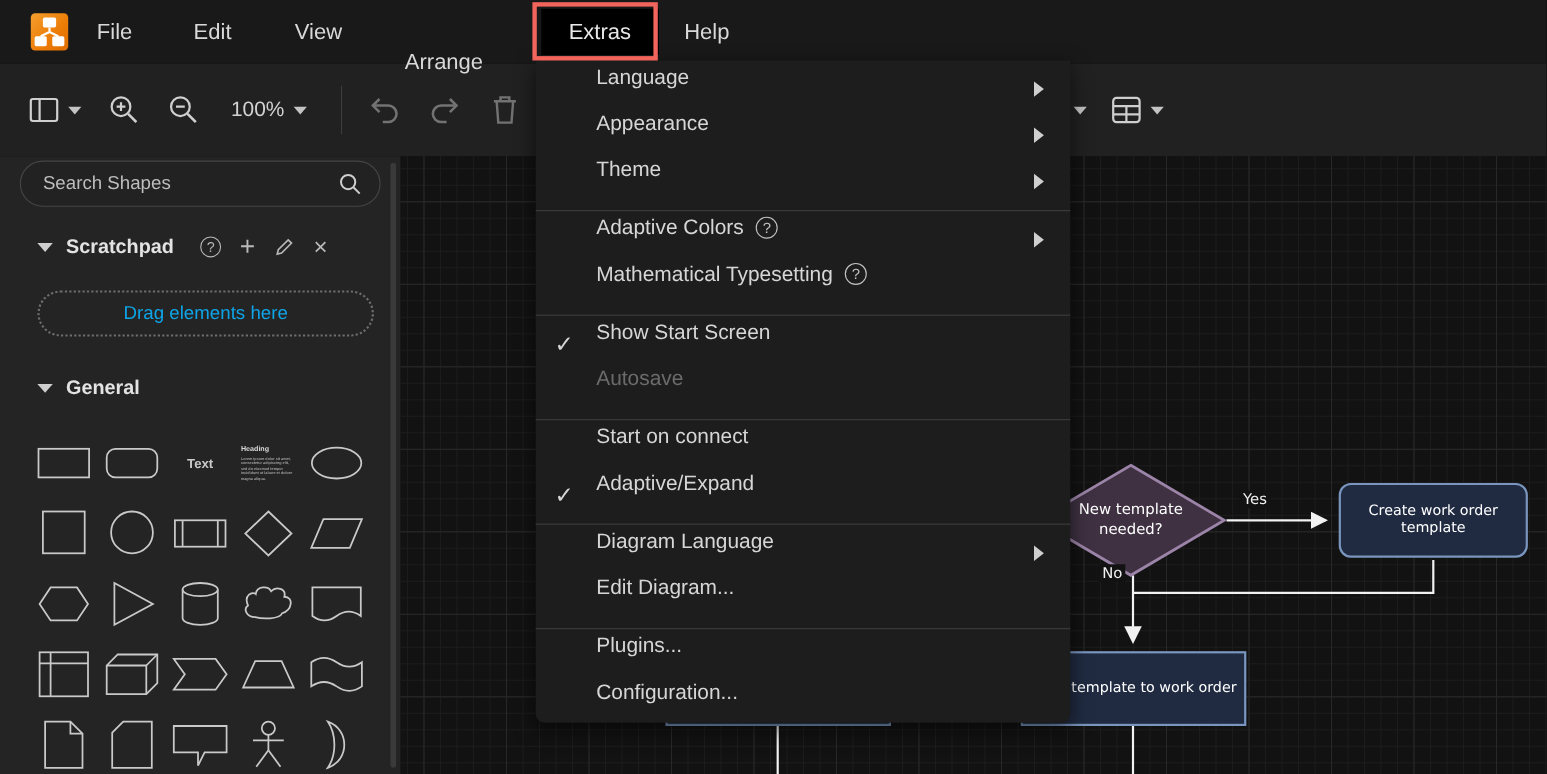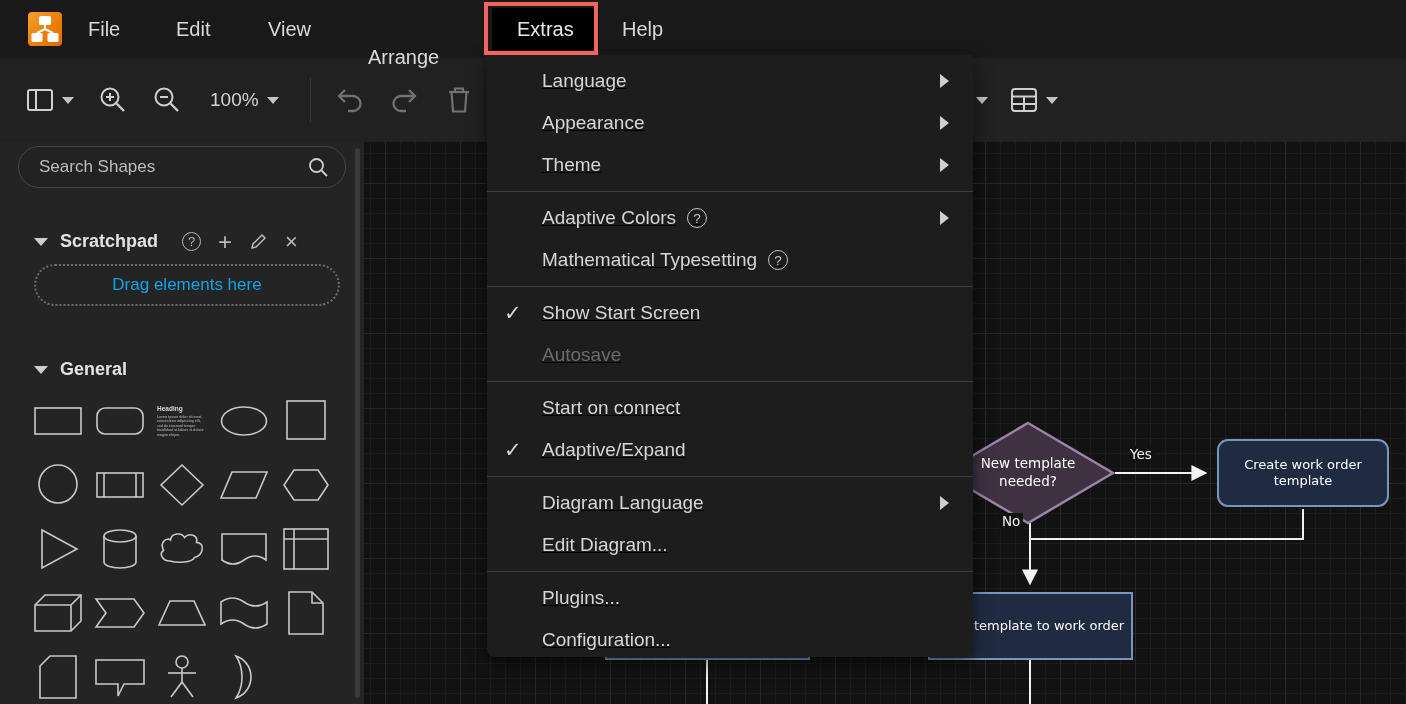--- a/index.html
+++ b/index.html
@@ -28,21 +28,21 @@
   .disabled-ico { opacity:.52; }
 
   
   .sidebar { position:absolute; left:0; top:142px; width:364px; height:562px; background:#242424; z-index:4; }
   .scrollbar { position:absolute; left:355px; top:6px; width:5px; height:550px; background:#3a3a3a; border-radius:3px; }
   .search-pill { position:absolute; left:18px; top:4px; width:328px; height:42px; border:1px solid #454545;
                  border-radius:21px; display:flex; align-items:center; padding:0 16px 0 20px; background:#222; }
   .search-pill input { flex:1; background:transparent; border:none; outline:none; color:#cfcfcf; font-size:17px;
                        font-family:"Liberation Sans",sans-serif; }
   .search-pill input::placeholder { color:#bdbdbd; opacity:1; }
-  .section-head { position:absolute; left:34px; display:flex; align-items:center; gap:12px;margin-top:17px; }
+  .section-head { position:absolute; left:34px; display:flex; align-items:center; gap:12px; }
   .caret-down { width:0; height:0; border-left:7px solid transparent; border-right:7px solid transparent;
                 border-top:8px solid #cfcfcf; }
   .section-label { font-size:18px; font-weight:bold; color:#e3e3e3; }
   .sp-icons { display:flex; align-items:center; gap:17px; margin-left:12px; color:#b8b8b8; }
   .help-circle { width:19px; height:19px; border:1.6px solid #b8b8b8; border-radius:50%;
                  display:inline-flex; align-items:center; justify-content:center; font-size:13px; color:#b8b8b8; }
   .help-circle::after { content:"?"; }
   .sp-plus { font-size:24px; line-height:19px; font-weight:300; }
   .sp-x { font-size:22px; line-height:19px; font-weight:300; }
   .dragbox { position:absolute; left:34px; top:122px; width:306px; height:42px; border:2px dotted #6d6d6d;
@@ -75,21 +75,21 @@
   .diamond-wrap { position:absolute; left:577px; top:279px; width:174px; height:104px; z-index:3; }
   .diamond-label { position:absolute; inset:0; display:flex; align-items:center; justify-content:center;
                    text-align:center; color:#fff; font-family:"DejaVu Sans",sans-serif; font-size:13.5px;
                    line-height:1.3; padding:0 38px; }
   .edge-label { position:absolute; z-index:3; color:#f0f0f0; background:#121212; padding:0 3px;
                 font-family:"DejaVu Sans",sans-serif; font-size:13.5px; }
 
   
   .dropdown { position:absolute; left:487px; top:55px; width:486px; height:602px; background:#1d1d1d;
               border-radius:0 0 8px 8px; box-shadow:0 6px 18px rgba(0,0,0,.55); z-index:50; padding-top:5px; }
-  .mi { position:relative; height:42px; display:flex; align-items:center; padding-left:55px; cursor:default;text-decoration:underline; }
+  .mi { position:relative; height:42px; display:flex; padding-left:55px; cursor:default; }
   .mi-label { color:#d6d6d6; font-size:19px; }
   .mi.disabled .mi-label { color:#6b6b6b; }
   .mi-check { position:absolute; left:17px; top:0; height:42px; display:flex; align-items:center;
               color:#d6d6d6; font-size:21px; }
   .mi-check::after { content:"\2713"; }
   .mi-arrow { position:absolute; right:24px; top:14px; width:0; height:0;
               border-top:7px solid transparent; border-bottom:7px solid transparent;
               border-left:9px solid #cfcfcf; }
   .mi-help { width:20px; height:20px; border:1.7px solid #c4c4c4; border-radius:50%; margin-left:11px;
              display:inline-flex; align-items:center; justify-content:center; font-size:13.5px; color:#c4c4c4; }
@@ -238,20 +238,23 @@
         <svg width="50" height="40" viewBox="0 0 50 40">
             <rect x="2" y="7" width="46" height="26"></rect>
           </svg>
         </div>
       <div class="shape-cell">
         <svg width="50" height="40" viewBox="0 0 50 40">
             <rect x="2" y="7" width="46" height="26" rx="8"></rect>
           </svg>
         </div>
       <div class="shape-cell">
+        <span class="txt-thumb">Text</span>
+        </div>
+      <div class="shape-cell">
         <div class="heading-thumb">
           <div class="ht">Heading</div>
           <div class="hb">Lorem ipsum dolor sit amet, consectetur adipiscing elit, sed do eiusmod tempor incididunt ut labore et dolore magna aliqua.</div>
         </div>
         </div>
       <div class="shape-cell">
         <svg width="50" height="40" viewBox="0 0 50 40">
             <ellipse cx="25" cy="20" rx="22.5" ry="14"></ellipse>
           </svg>
         </div>

